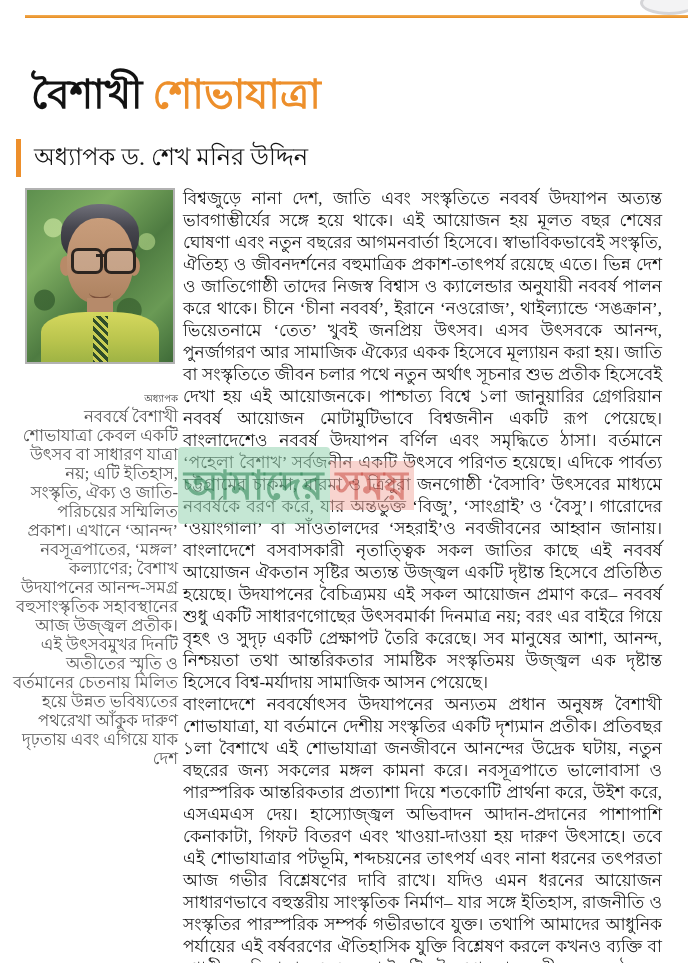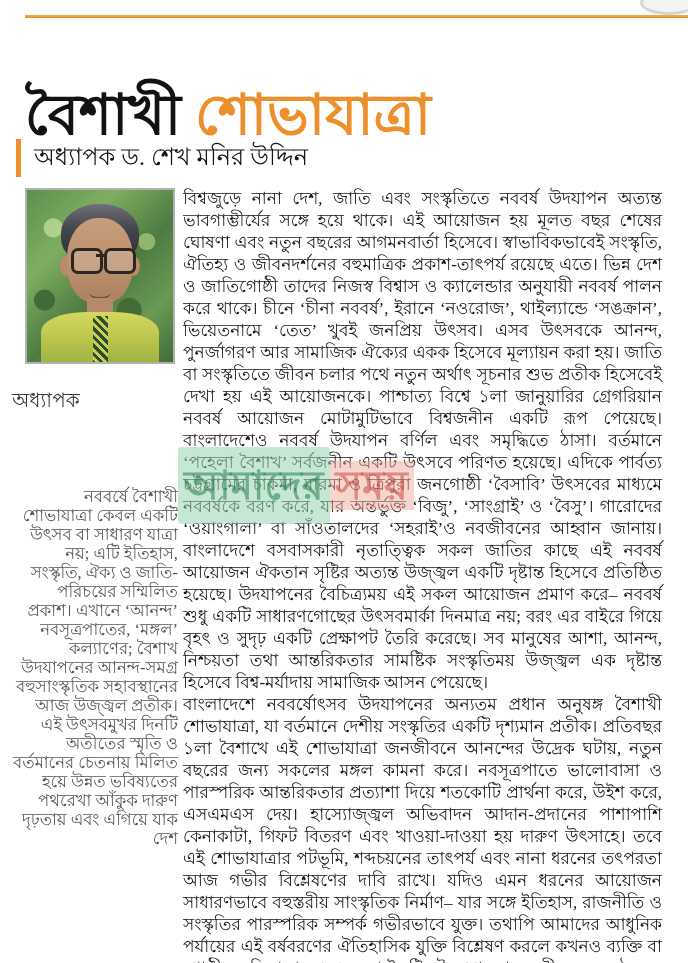--- a/index.html
+++ b/index.html
@@ -12,22 +12,22 @@
   }
   .top-rule{
     position:absolute;left:25px;right:0;top:15px;height:3px;
     background:linear-gradient(#f3ae53,#e68b22);
   }
   .corner-fragment{
     position:absolute;right:-10px;top:-9px;width:52px;height:18px;
     border:3px solid #c7c7cb;border-radius:50%;background:#efeff1;opacity:.75;
   }
   .headline{
-    position:absolute;left:25px;top:44px;
-    font-size:56px;line-height:1.2;font-weight:bold;color:#121212;
+    position:absolute;left:31px;top:44px;
+    font-size:40px;line-height:1.2;font-weight:bold;color:#121212;
     letter-spacing:0;white-space:nowrap;
   }
   .headline .accent{color:#ed8f2b;}
   .byline-row{
     position:absolute;left:16px;top:138px;
     display:flex;align-items:center;
   }
   .byline-bar{width:5px;height:38px;background:#ed8f2b;margin-right:13px;flex:none;}
   .byline-text{font-size:24px;color:#141414;white-space:nowrap;}
 
@@ -82,25 +82,24 @@
   .p-shirt{
     position:absolute;left:14px;top:122px;width:118px;height:52px;
     background:linear-gradient(#d5d85e 0%,#b9c44d 55%,#9cb243 100%);
     border-radius:38% 38% 0 0;
   }
   .p-placket{
     position:absolute;left:66px;top:126px;width:15px;height:48px;
     background:repeating-linear-gradient(45deg,#2f4d2a 0 3px,#c9ce55 3px 6px);
   }
   .photo-caption{
-    margin-top:22px;text-align:left;
-    font-size:20px;line-height:1.45;color:#3a3a3a;
+    margin-top:28px;text-align:right;
+    font-size:10px;line-height:1.45;color:#3a3a3a;
   }
   .pull-quote{
-    margin-top:72px;
     text-align:right;
     font-size:16.5px;line-height:19px;color:#565656;
   }
 
   .watermark{
     position:absolute;left:178px;top:466px;
     font-size:40px;font-weight:bold;line-height:1;
     white-space:nowrap;pointer-events:none;z-index:5;
   }
   .wm-green{

